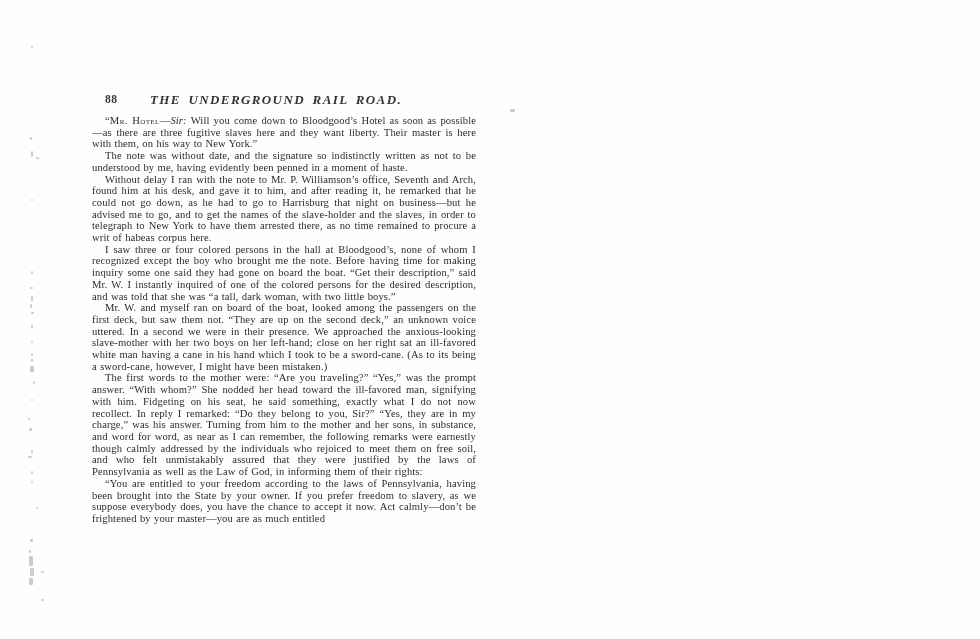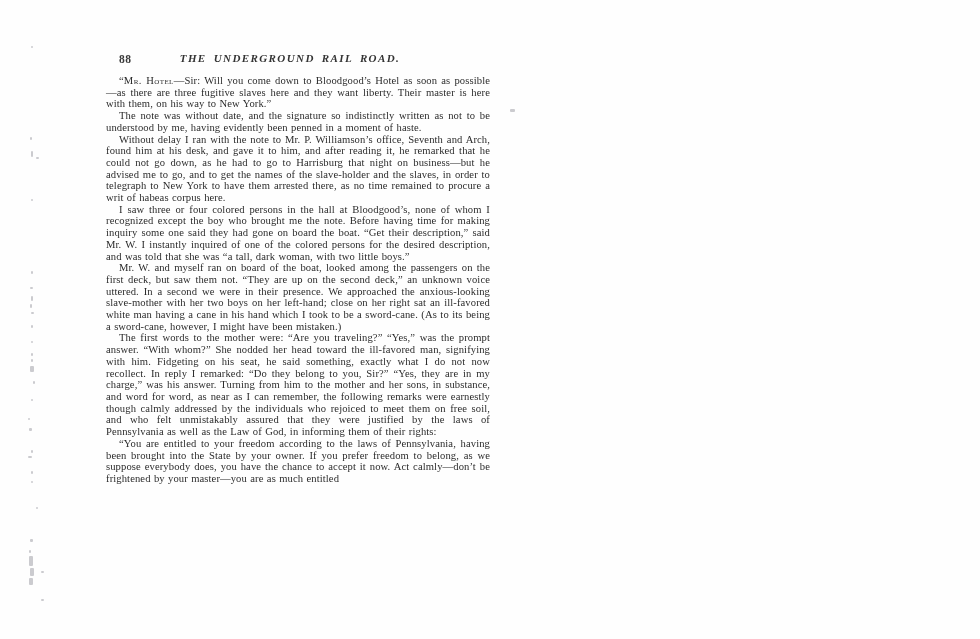--- a/index.html
+++ b/index.html
@@ -9,21 +9,21 @@
   body {
     width: 980px;
     height: 639px;
     position: relative;
     background: #fefefe;
     overflow: hidden;
     font-family: "Liberation Serif", "DejaVu Serif", serif;
   }
   .scanned-page {
     position: absolute;
-    left: 106px;
+    left: 92px;
     top: 52px;
     width: 384px;
     color: #2b2b2b;
   }
   .page-header {
     position: relative;
     height: 16px;
     margin-bottom: 7px;
   }
   .page-number {
@@ -32,40 +32,41 @@
     top: 1px;
     font-size: 11.5px;
     font-weight: bold;
     letter-spacing: 0.5px;
     color: #3a3a3a;
   }
   .running-title {
     text-align: center;
     font-style: italic;
     font-weight: bold;
-    font-size: 11px;
+    font-size: 13px;
     letter-spacing: 1.4px;
     word-spacing: 3px;
     color: #333;
     transform: translateX(-8px);
+    margin-top: 40px;
   }
   .page-body {
     text-align: justify;
     font-size: 10.6px;
     line-height: 11.7px;
     letter-spacing: 0.1px;
     word-spacing: 0.6px;
   }
   .para {
     margin: 0;
     text-indent: 13px;
   }
   .seg-n { }
   .seg-sc { font-variant: small-caps; letter-spacing: 0.4px; }
-  .seg-it { }
+  .seg-it { font-style: italic; }
   .speck {
     position: absolute;
     background: #8f8f96;
     opacity: 0.45;
     border-radius: 1px;
   }
 </style>
 </head>
 <body>
 
@@ -74,21 +75,21 @@
     <span class="page-number">88</span>
     <div class="running-title">THE UNDERGROUND RAIL ROAD.</div>
   </div>
   <div class="page-body">
       <p class="para"><span class="seg-n">“</span><span class="seg-sc">Mr. Hotel</span><span class="seg-n">—</span><span class="seg-it">Sir:</span><span class="seg-n"> Will you come down to Bloodgood’s Hotel as soon as possible—as there are three fugitive slaves here and they want liberty. Their master is here with them, on his way to New York.”</span></p>
       <p class="para"><span class="seg-n">The note was without date, and the signature so indistinctly written as not to be understood by me, having evidently been penned in a moment of haste.</span></p>
       <p class="para"><span class="seg-n">Without delay I ran with the note to Mr. P. Williamson’s office, Seventh and Arch, found him at his desk, and gave it to him, and after reading it, he remarked that he could not go down, as he had to go to Harrisburg that night on business—but he advised me to go, and to get the names of the slave-holder and the slaves, in order to telegraph to New York to have them arrested there, as no time remained to procure a writ of habeas corpus here.</span></p>
       <p class="para"><span class="seg-n">I saw three or four colored persons in the hall at Bloodgood’s, none of whom I recognized except the boy who brought me the note. Before having time for making inquiry some one said they had gone on board the boat. “Get their description,” said Mr. W. I instantly inquired of one of the colored persons for the desired description, and was told that she was “a tall, dark woman, with two little boys.”</span></p>
       <p class="para"><span class="seg-n">Mr. W. and myself ran on board of the boat, looked among the passengers on the first deck, but saw them not. “They are up on the second deck,” an unknown voice uttered. In a second we were in their presence. We approached the anxious-looking slave-mother with her two boys on her left-hand; close on her right sat an ill-favored white man having a cane in his hand which I took to be a sword-cane. (As to its being a sword-cane, however, I might have been mistaken.)</span></p>
       <p class="para"><span class="seg-n">The first words to the mother were: “Are you traveling?” “Yes,” was the prompt answer. “With whom?” She nodded her head toward the ill-favored man, signifying with him. Fidgeting on his seat, he said something, exactly what I do not now recollect. In reply I remarked: “Do they belong to you, Sir?” “Yes, they are in my charge,” was his answer. Turning from him to the mother and her sons, in substance, and word for word, as near as I can remember, the following remarks were earnestly though calmly addressed by the individuals who rejoiced to meet them on free soil, and who felt unmistakably assured that they were justified by the laws of Pennsylvania as well as the Law of God, in informing them of their rights:</span></p>
-      <p class="para"><span class="seg-n">“You are entitled to your freedom according to the laws of Pennsylvania, having been brought into the State by your owner. If you prefer freedom to belong, as we suppose everybody does, you have the chance to accept it now. Act calmly—don’t be frightened by your master—you are as much entitled</span></p>
+      <p class="para"><span class="seg-n">“You are entitled to your freedom according to the laws of Pennsylvania, having been brought into the State by your owner. If you prefer freedom to slavery, as we suppose everybody does, you have the chance to accept it now. Act calmly—don’t be frightened by your master—you are as much entitled</span></p>
     </div>
 </div>
 
 <div class="speck" style="left: 31px; top: 46px; width: 2px; height: 2px;"></div>
 <div class="speck" style="left: 30px; top: 137px; width: 2px; height: 3px;"></div>
 <div class="speck" style="left: 31px; top: 151px; width: 2px; height: 6px;"></div>
 <div class="speck" style="left: 36px; top: 157px; width: 3px; height: 2px;"></div>
 <div class="speck" style="left: 31px; top: 199px; width: 2px; height: 2px;"></div>
 <div class="speck" style="left: 510px; top: 109px; width: 5px; height: 3px;"></div>
 <div class="speck" style="left: 31px; top: 271px; width: 2px; height: 3px;"></div>

